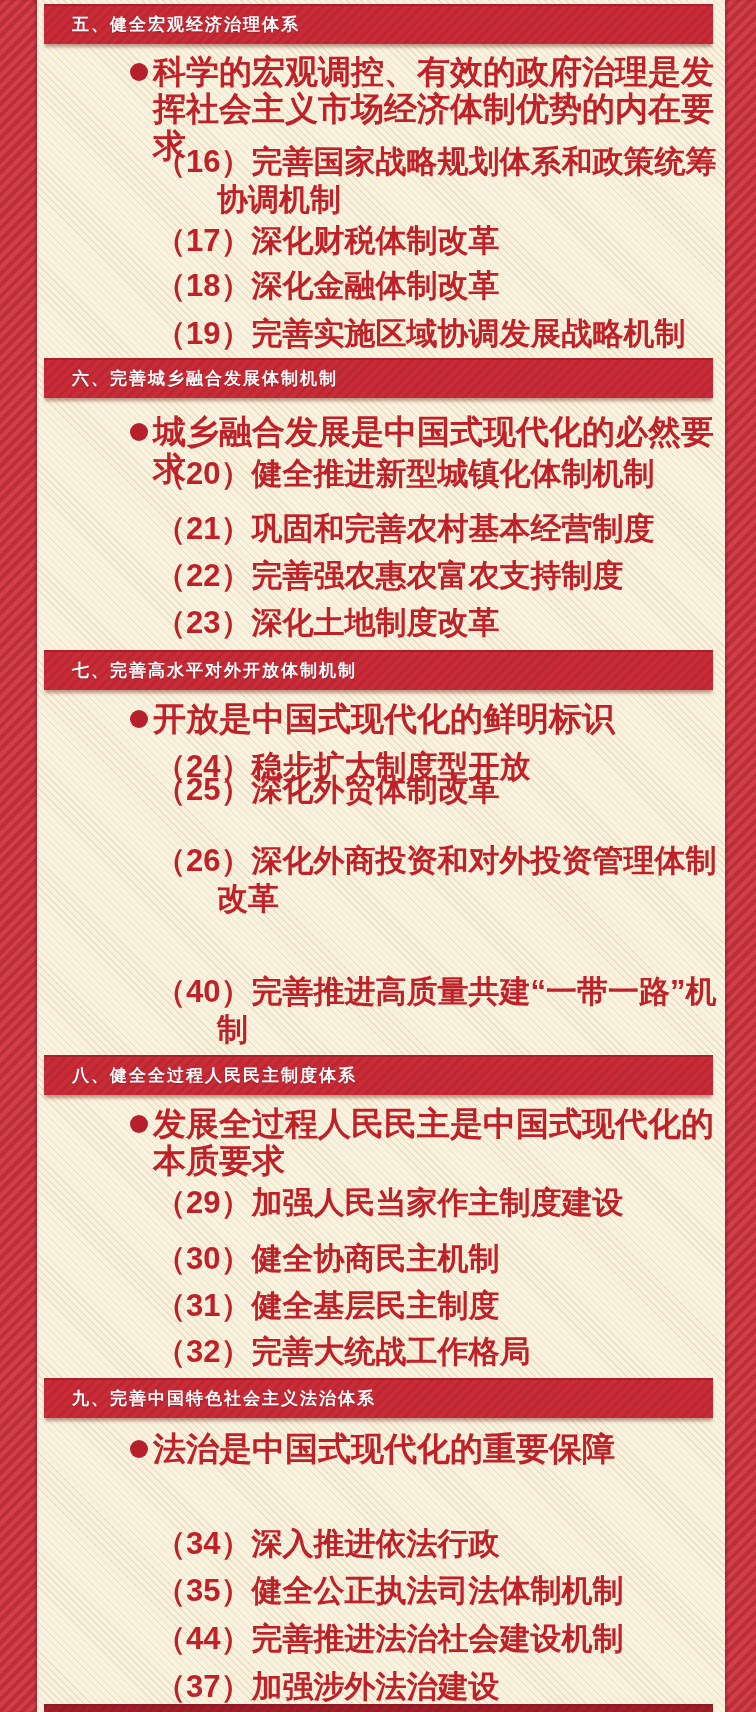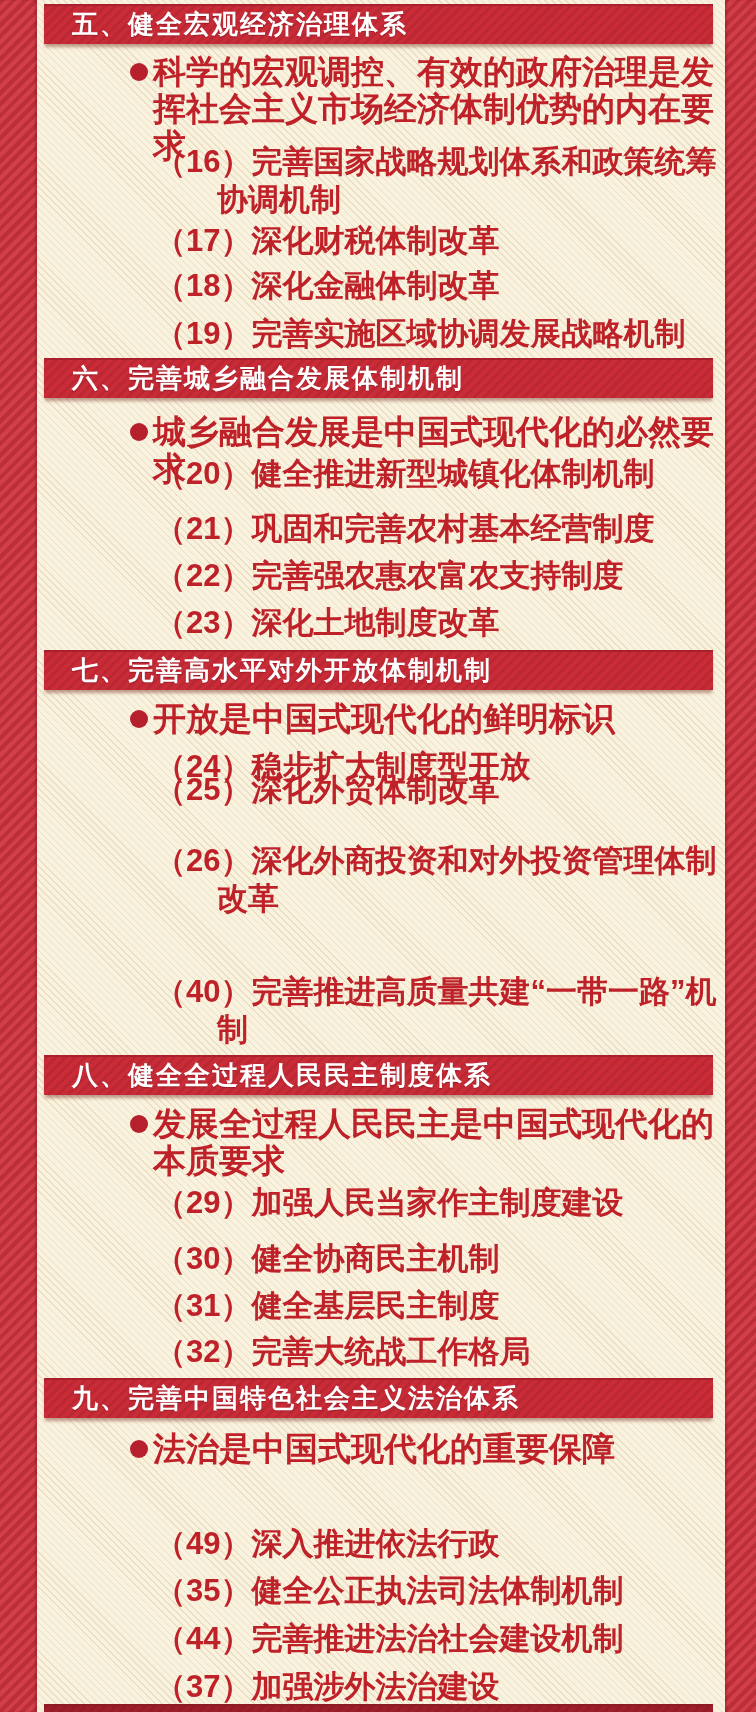--- a/index.html
+++ b/index.html
@@ -22,21 +22,21 @@
   .side-border.left{left:0;width:37px;box-shadow:inset -2px 0 2px rgba(120,20,28,0.35);}
   .side-border.right{right:0;width:31px;box-shadow:inset 2px 0 2px rgba(120,20,28,0.35);}
   .bar{
     position:absolute;left:44px;width:669px;height:40px;
     box-sizing:border-box;
     background-color:#c92b37;
     background-image:repeating-linear-gradient(135deg, rgba(0,0,0,0.07) 0 3px, transparent 3px 7px);
     border-top:2px solid #a8202c;
     box-shadow:0 4px 3px -1px rgba(120,50,40,0.45);
     color:#ffffff;
-    font-size:26px;
+    font-size:17px;
     letter-spacing:2px;
     line-height:37px;
     padding-left:28px;
     text-shadow:0 1px 1px rgba(110,15,22,0.45);
     white-space:nowrap;
   }
   .bar.partial{
     height:8px;
     background-color:#9e1e29;
     border-top:2px solid #8d1a24;
@@ -113,19 +113,19 @@
   <div class="item" style="top:1240px">（30）健全协商民主机制</div>
   <div class="item" style="top:1287px">（31）健全基层民主制度</div>
   <div class="item" style="top:1333px">（32）完善大统战工作格局</div>
 
   <div class="bar" style="top:1378px">
     <span>九、完善中国特色社会主义法治体系</span>
   </div>
   <div class="lead" style="top:1430px">
     <span class="dot"></span><span>法治是中国式现代化的重要保障</span>
   </div>
-  <div class="item" style="top:1525px">（49）深入推进依法行政</div>
+  <div class="item" style="top:1525px">（34）深入推进依法行政</div>
   <div class="item" style="top:1572px">（35）健全公正执法司法体制机制</div>
   <div class="item" style="top:1620px">（44）完善推进法治社会建设机制</div>
   <div class="item" style="top:1668px">（37）加强涉外法治建设</div>
 
   <div class="bar partial" style="top:1704px"></div>
 </div>
 
 </body></html>

